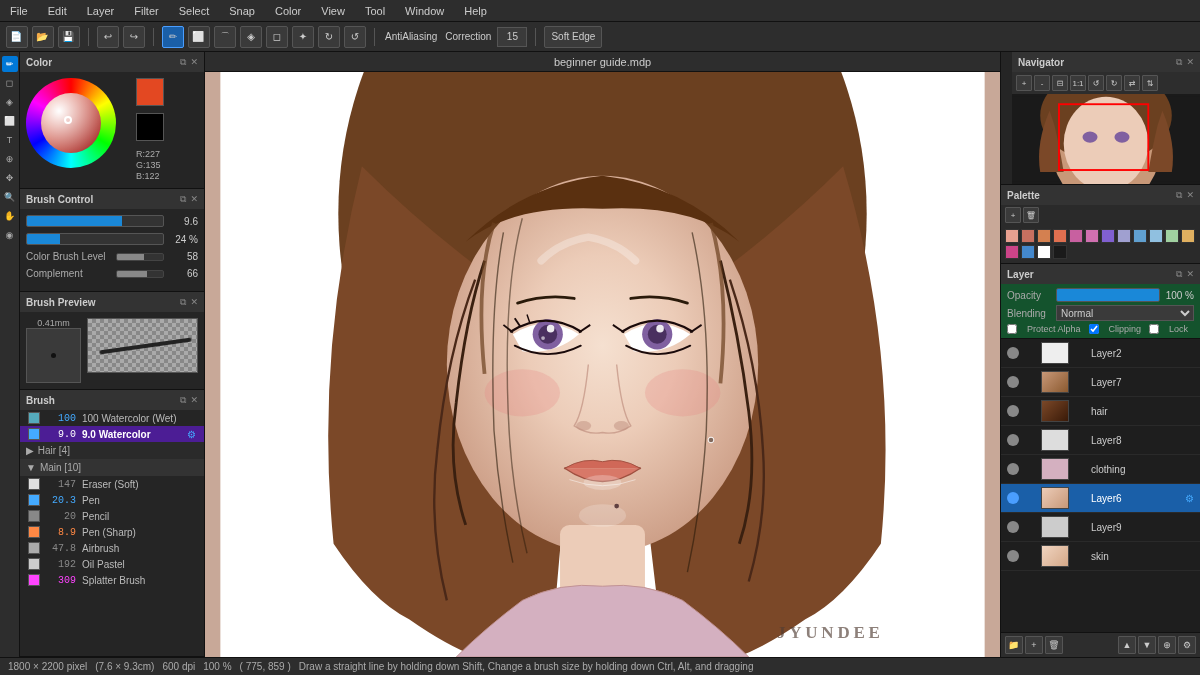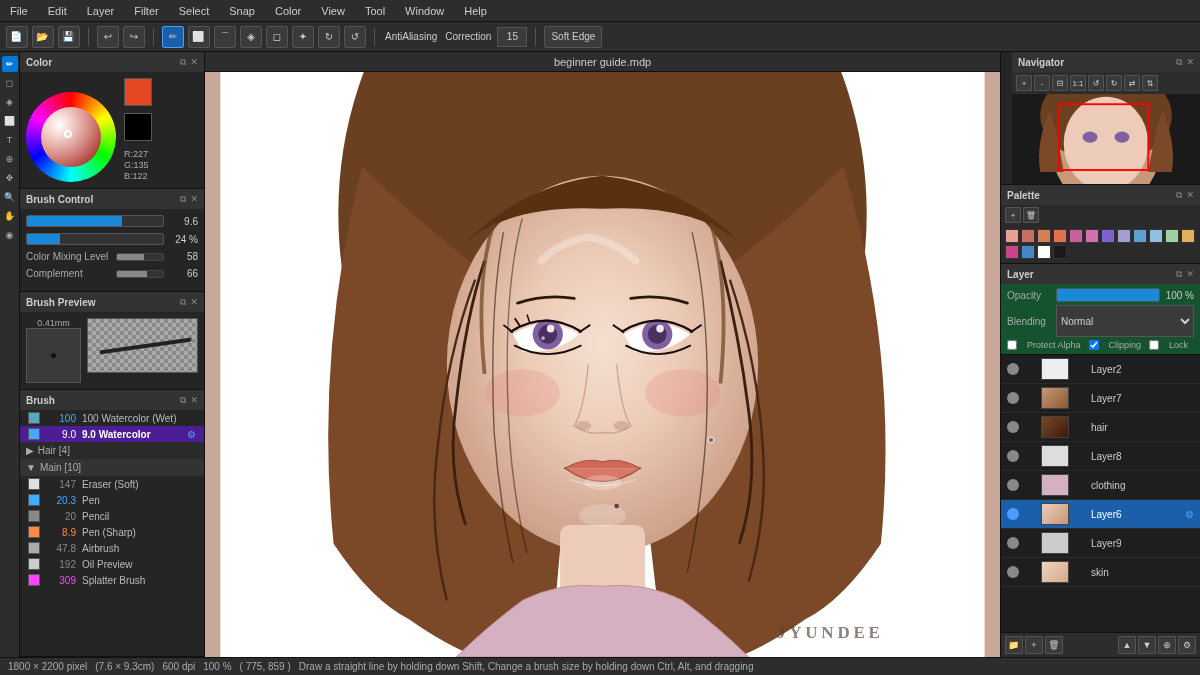--- a/index.html
+++ b/index.html
@@ -130,22 +130,22 @@
     .panel-header-title { font-weight: bold; }
     .panel-header-icons { display: flex; gap: 4px; }
     .panel-header-icon { color: #888; cursor: pointer; font-size: 9px; }
 
     
     #color-section {
       padding: 6px;
     }
     #color-wheel-area {
       display: flex;
-      gap: 8px;
-      align-items: flex-end;
+      gap: 20px;
+      align-items: flex-start;
     }
     #color-wheel {
       width: 90px;
       height: 90px;
       border-radius: 50%;
       background: conic-gradient(red, yellow, lime, cyan, blue, magenta, red);
       position: relative;
       flex-shrink: 0;
     }
     #color-wheel-inner {
@@ -316,20 +316,21 @@
       color: #bbb;
       cursor: pointer;
       gap: 6px;
     }
     .brush-item.watercolor-active { background: #1a5fa8; color: #fff; }
     .brush-num {
       color: #888;
       width: 30px;
       text-align: right;
       font-size: 10px;
+      font-family: Liberation Mono, monospace;
     }
     .brush-num.cyan { color: #4af; }
     .brush-num.orange { color: #f84; }
     .brush-num.magenta { color: #f4f; }
     .brush-swatch {
       width: 12px;
       height: 12px;
       border: 1px solid #555;
       flex-shrink: 0;
     }
@@ -461,21 +462,21 @@
     .layer-opacity-val {
       font-size: 10px;
       color: #ccc;
       width: 30px;
       text-align: right;
     }
     .layer-blend-select {
       background: #3a3a3a;
       border: 1px solid #555;
       color: #ccc;
-      height: 32px;
+      height: 16px;
       font-size: 10px;
       flex: 1;
     }
     .layer-checkboxes {
       display: flex;
       gap: 8px;
       font-size: 9px;
       color: #aaa;
       align-items: flex-end;
     }
@@ -663,21 +664,21 @@
       <div id="brush-control-content">
         <div class="slider-row">
           <div class="slider-track"></div>
           <div class="slider-value">9.6</div>
         </div>
         <div class="slider-row">
           <div class="slider-track-opacity"></div>
           <div class="slider-value">24 %</div>
         </div>
         <div class="slider-row">
-          <div class="slider-label">Color Mixing Level</div>
+          <div class="slider-label">Color Brush Level</div>
           <div class="slider-track-mix"></div>
           <div class="slider-value">58</div>
         </div>
         <div class="slider-row">
           <div class="slider-label">Complement</div>
           <div class="slider-track-comp"></div>
           <div class="slider-value">66</div>
         </div>
       </div>
     </div>
@@ -757,21 +758,21 @@
           <span>Pen (Sharp)</span>
         </div>
         <div class="brush-item">
           <div class="brush-swatch" style="background:#aaa;"></div>
           <span class="brush-num">47.8</span>
           <span>Airbrush</span>
         </div>
         <div class="brush-item">
           <div class="brush-swatch" style="background:#ccc;"></div>
           <span class="brush-num">192</span>
-          <span>Oil Preview</span>
+          <span>Oil Pastel</span>
         </div>
         <div class="brush-item">
           <div class="brush-swatch" style="background:#f4f;"></div>
           <span class="brush-num magenta">309</span>
           <span>Splatter Brush</span>
         </div>
       </div>
     </div>
 
   </div>

